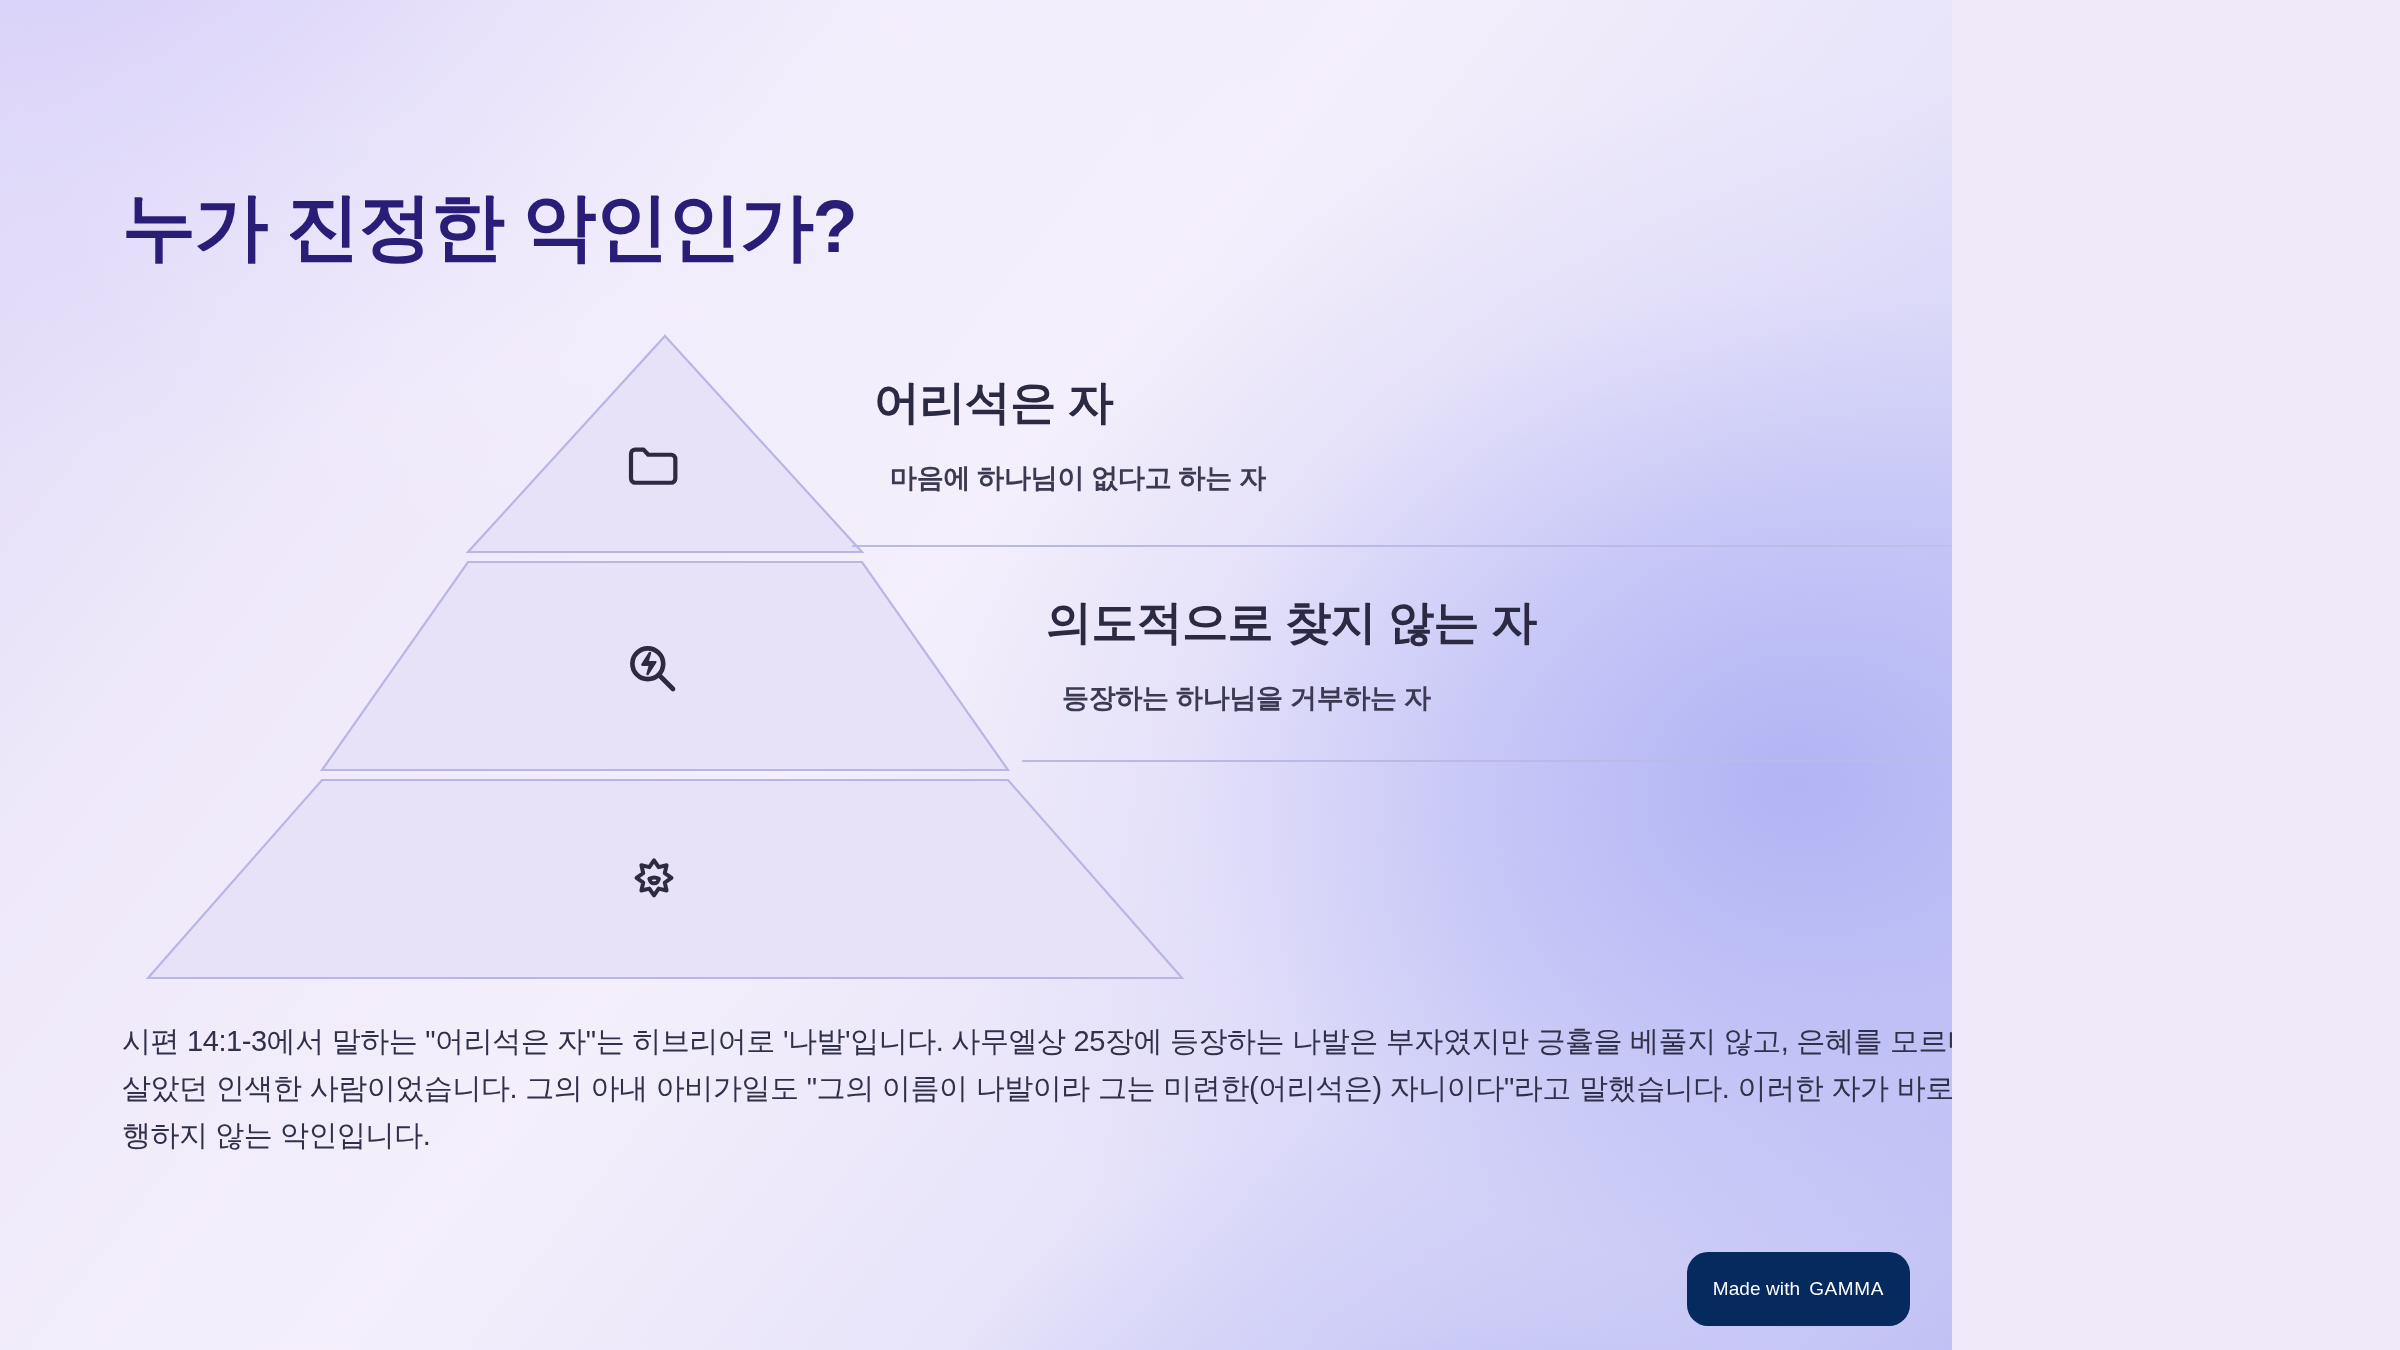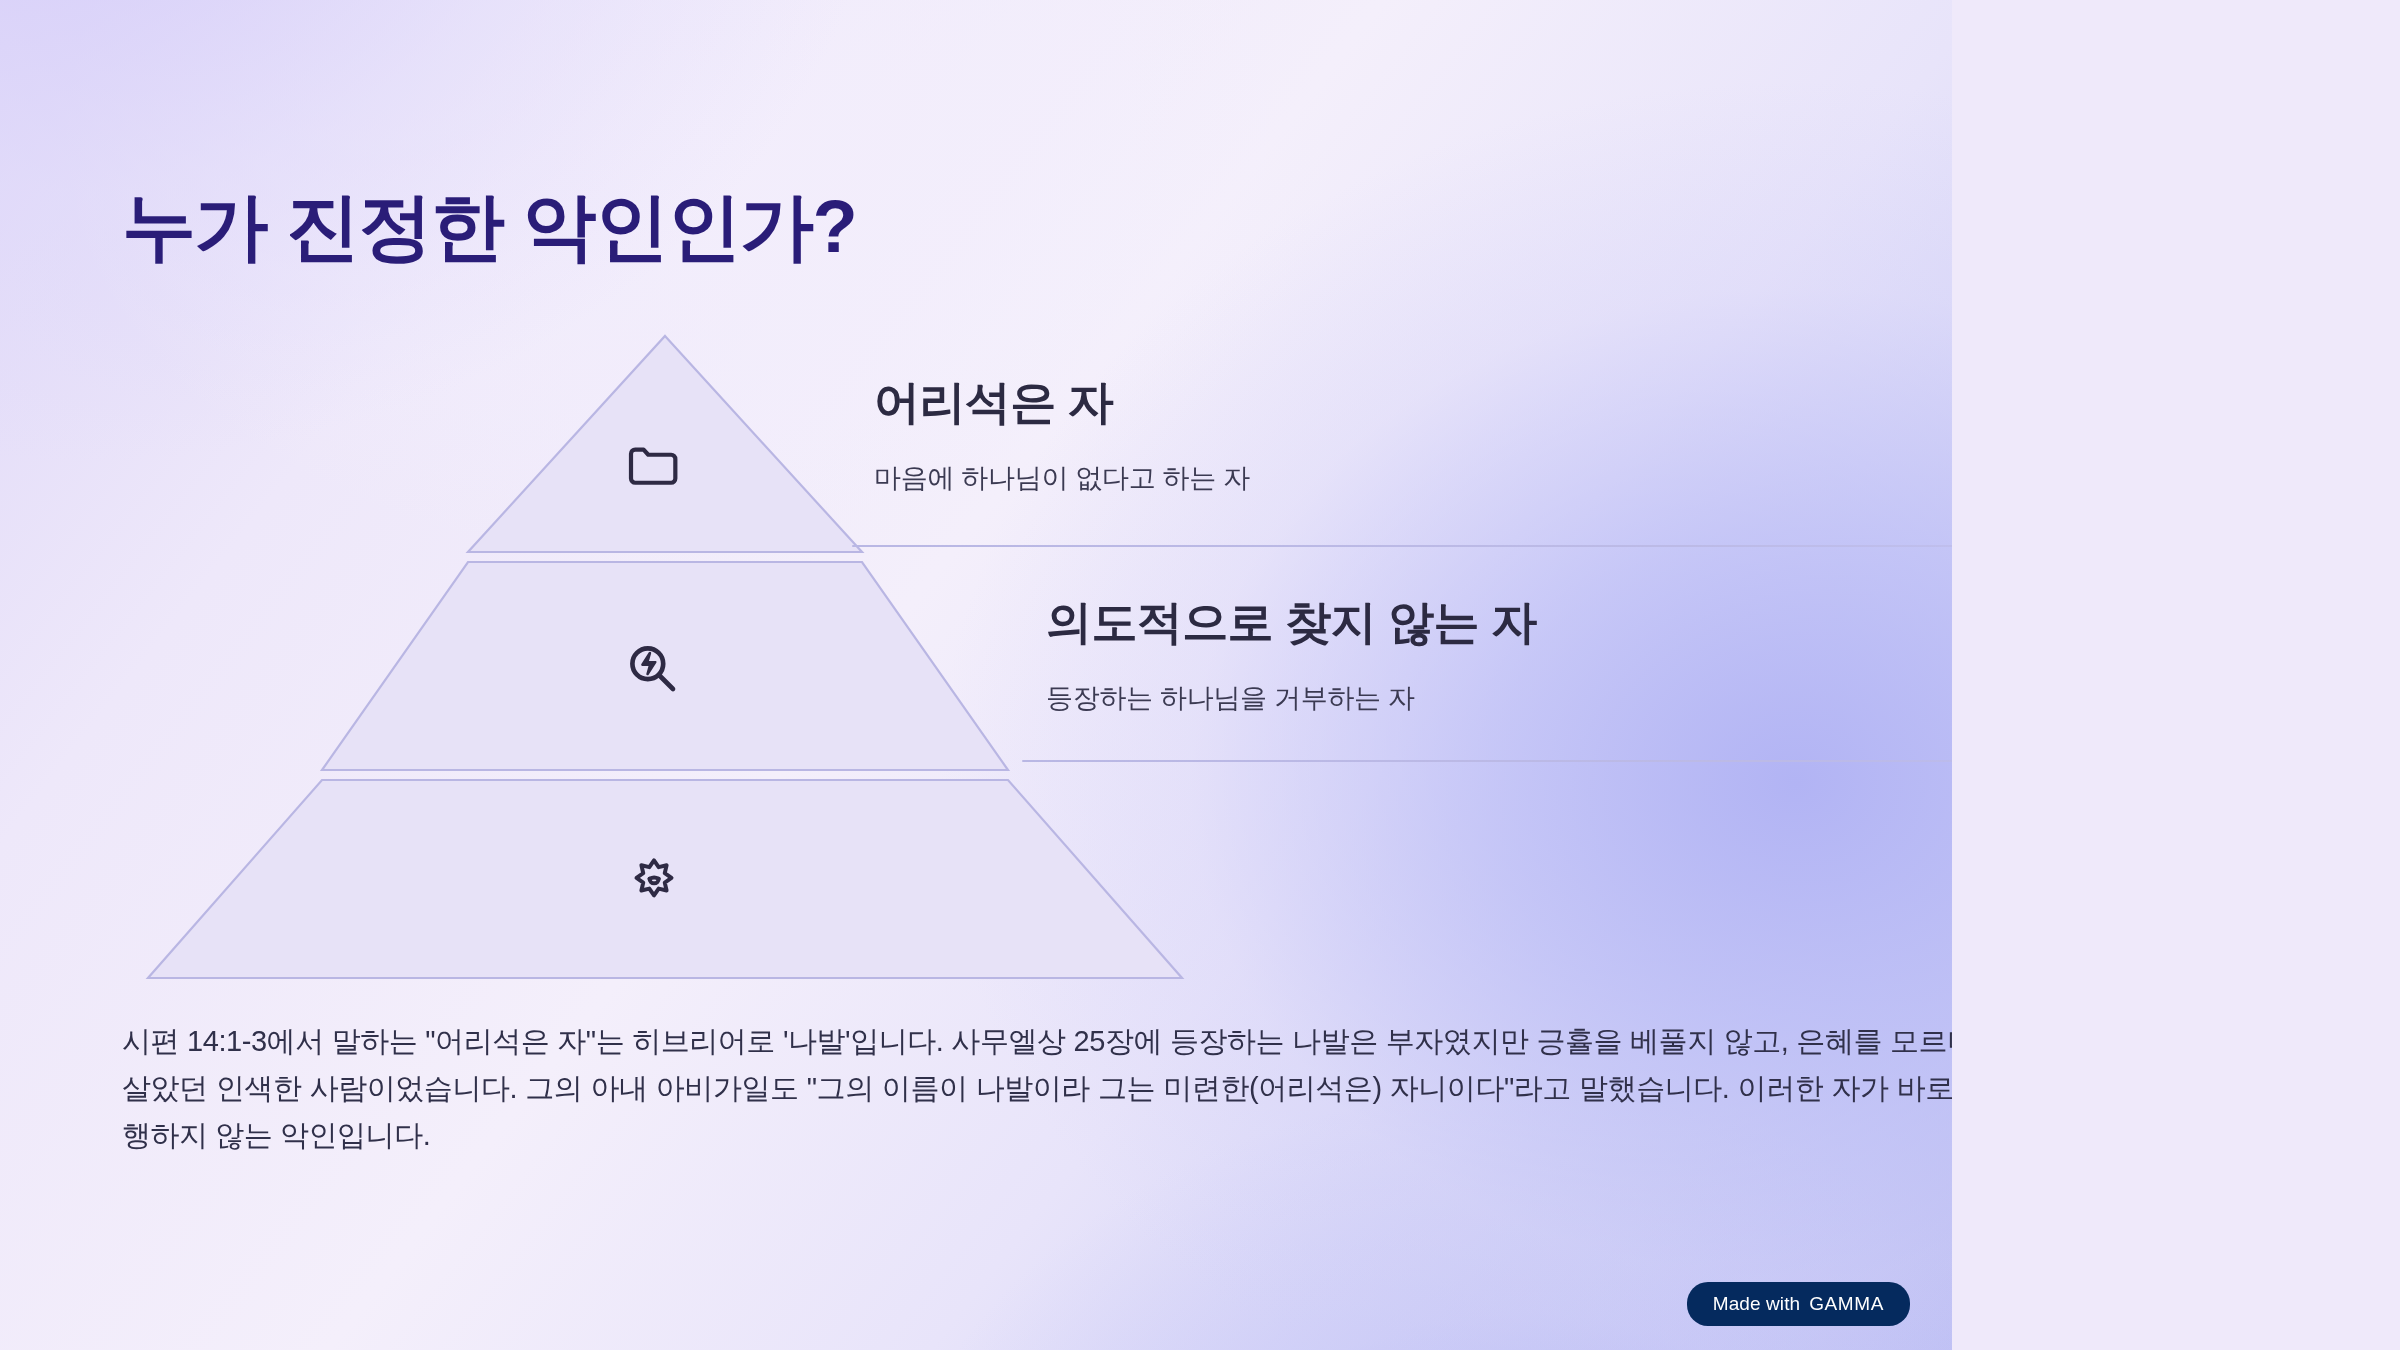--- a/index.html
+++ b/index.html
@@ -87,25 +87,25 @@
   .tier-title {
     font-size: 46px;
     font-weight: 700;
     color: #2c2a42;
     letter-spacing: -0.6px;
     white-space: nowrap;
     margin: 0 0 26px 0;
   }
   .tier-desc {
     font-size: 27px;
-    font-weight: 400;
+    font-weight: 700;
     color: #3b3a52;
     letter-spacing: -0.3px;
     white-space: nowrap;
-    margin: 0;
+    margin: 16px;
   }
   #tier-text-0 { left: 874px; top: 372px; }
   #tier-text-1 { left: 1046px; top: 592px; }
   #tier-text-2 { left: 1222px; top: 810px; }
 
   
   #body-paragraph {
     position: absolute;
     left: 122px;
     top: 1018px;
@@ -117,21 +117,21 @@
     text-align: justify;
     text-justify: inter-character;
   }
 
   
   #gamma-badge {
     position: absolute;
     right: 42px;
     bottom: 24px;
     height: 42px;
-    padding: 1px 26px;
+    padding: 16px 26px;
     display: flex;
     align-items: center;
     gap: 9px;
     background: #052a5e;
     border-radius: 21px;
     color: #ffffff;
     font-size: 19px;
     letter-spacing: 0.1px;
     cursor: pointer;
   }

